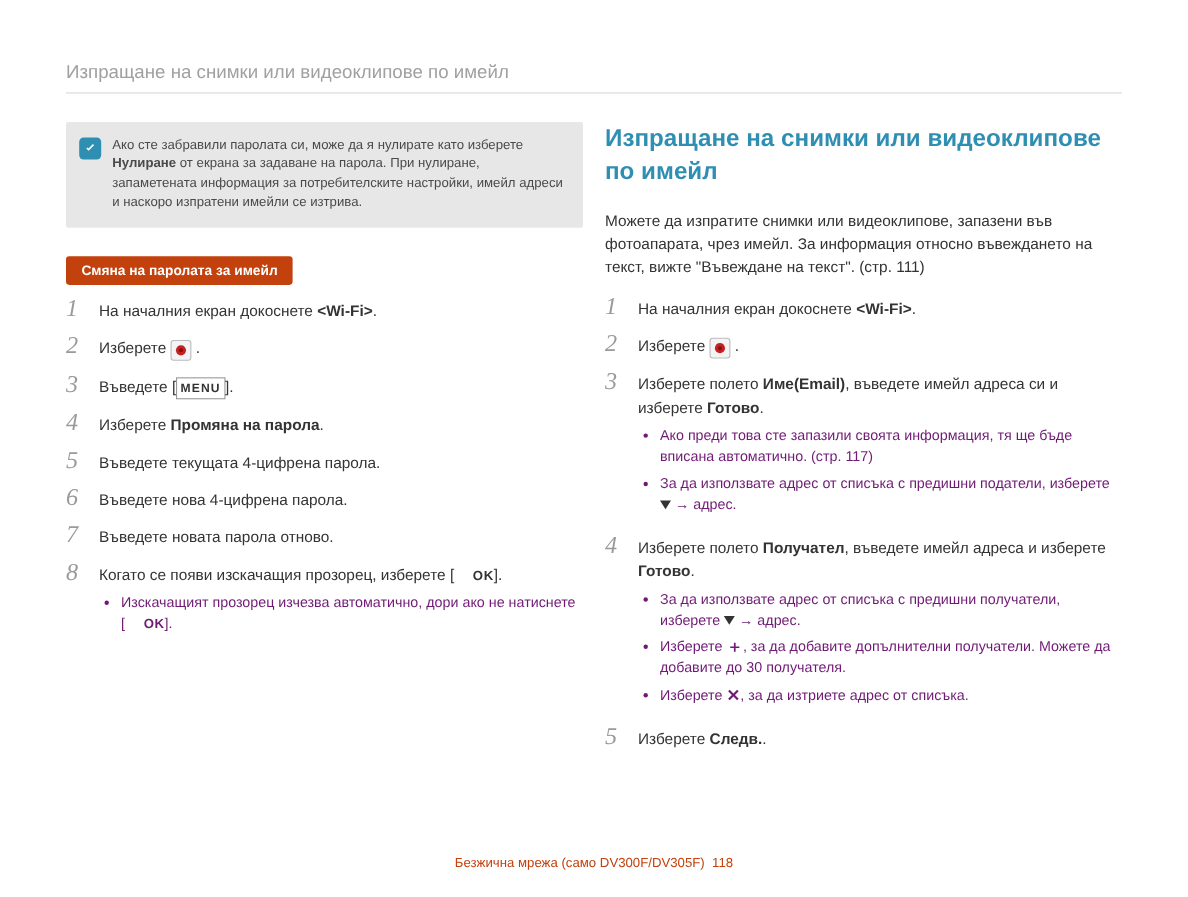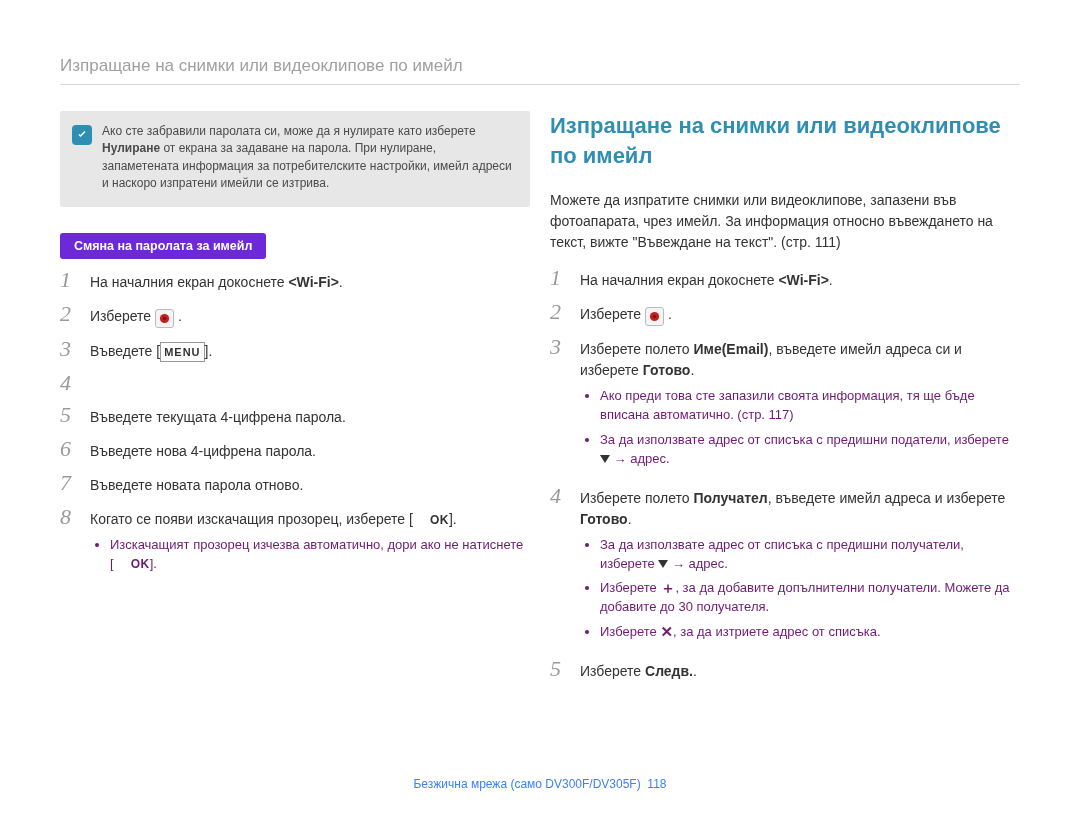--- a/index.html
+++ b/index.html
@@ -50,21 +50,21 @@
     width: 12px;
     height: 12px;
   }
   .note-text {
     font-size: 12px;
     line-height: 1.45;
     color: #4a4a4a;
   }
   .section-bar {
     display: inline-block;
-    background: #6d28d9;
+    background: #c2410c;
     color: #fff;
     font-size: 12.5px;
     font-weight: bold;
     padding: 6px 14px;
     border-radius: 3px;
     margin-bottom: 10px;
   }
   ol.steps {
     list-style: none;
     padding: 0;
@@ -164,21 +164,21 @@
     line-height: 1;
     vertical-align: -1px;
   }
   .footer {
     position: absolute;
     left: 0;
     right: 0;
     bottom: 24px;
     text-align: center;
     font-size: 12px;
-    color: #3b82f6;
+    color: #c2410c;
   }
 </style>
 </head>
 <body>
 
 <div class="page-title">Изпращане на снимки или видеоклипове по имейл</div>
 
 <div class="columns">
 
   <div class="col">
@@ -221,20 +221,23 @@
 
       <li>
           <span class="num">3</span>
         <span class="body">
           <span>Въведете [</span><span class="menu-label">MENU</span><span>].</span>
         </span>
       </li>
 
       <li>
           <span class="num">4</span>
+        <span class="body">
+          <span>Изберете </span><span class="bold">Промяна на парола</span><span>.</span>
+        </span>
       </li>
 
       <li>
           <span class="num">5</span>
         <span class="body">Въведете текущата 4-цифрена парола.</span>
       </li>
 
       <li>
           <span class="num">6</span>
         <span class="body">Въведете нова 4-цифрена парола.</span>

